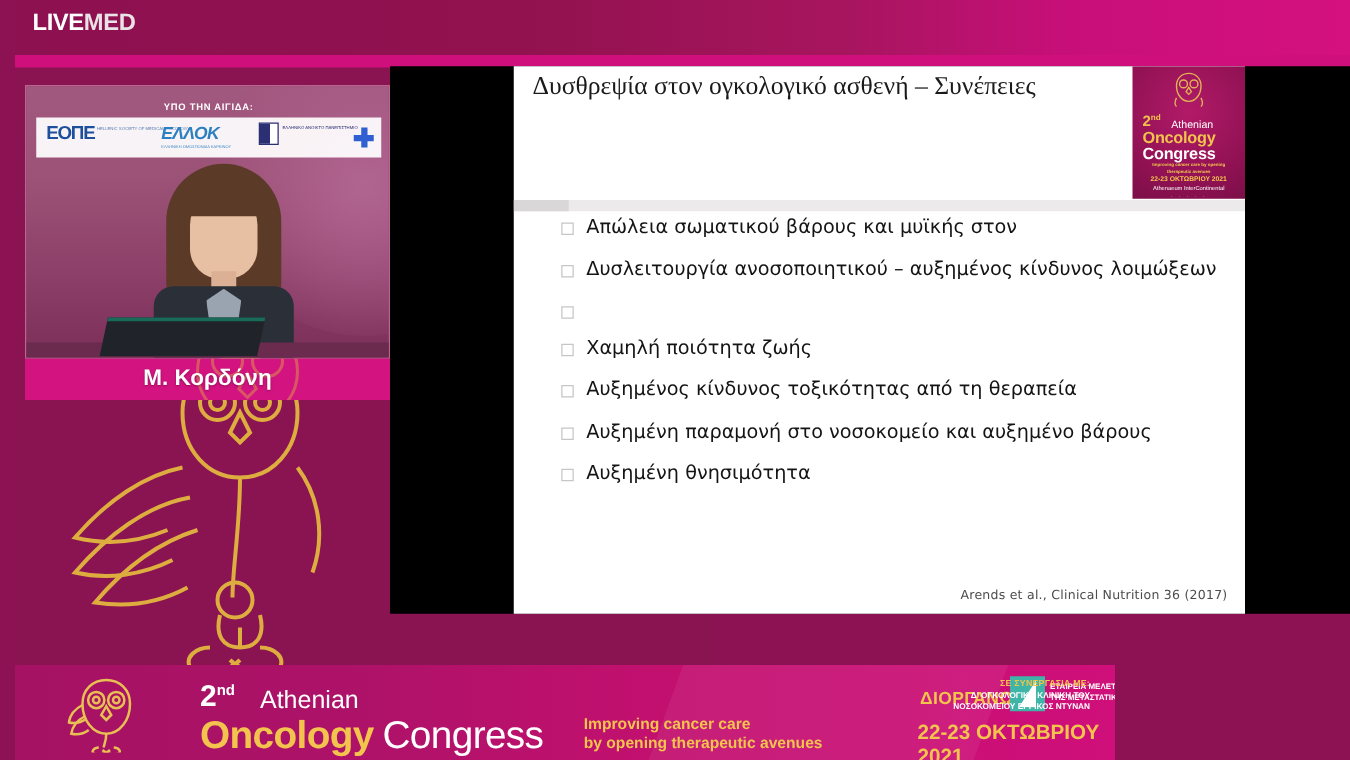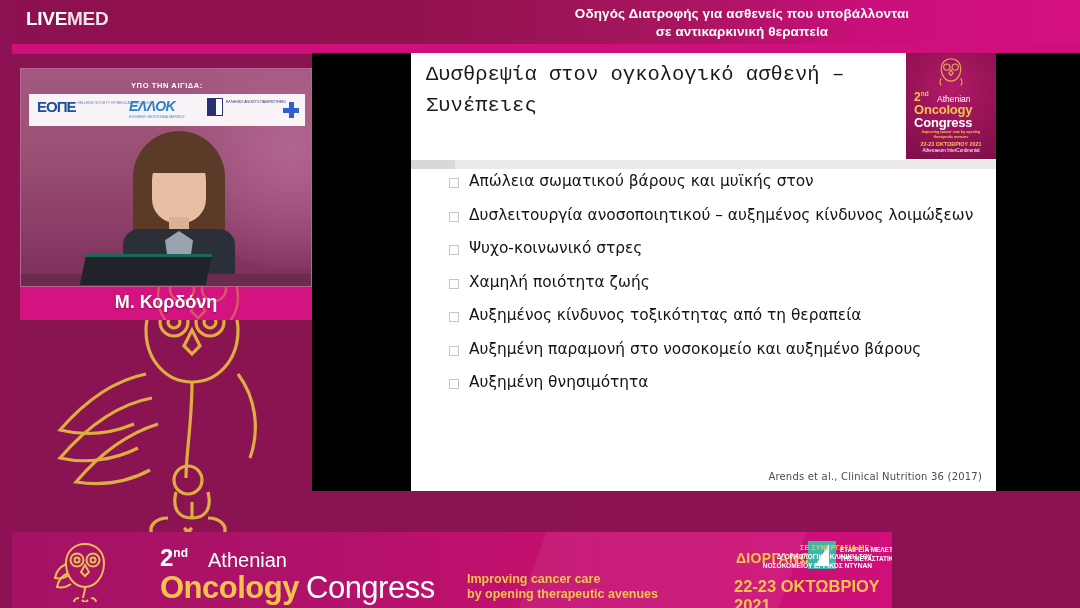--- a/index.html
+++ b/index.html
@@ -57,22 +57,22 @@
   .slide-box{
     position:absolute;left:300px;top:53px;width:768px;height:438px;
     background:#000000;
   }
   .slide{
     position:absolute;left:99px;top:0px;width:585px;height:438px;
     background:#ffffff;overflow:hidden;
   }
   .slide-title{
     position:absolute;left:15px;top:6px;width:455px;
-    font-size:20.5px;line-height:31px;color:#1a1a1a;
-    font-family:Liberation Mono, monospace;font-weight:400;
+    font-size:20.5px;line-height:21px;color:#1a1a1a;
+    font-family:Liberation Serif, serif;font-weight:400;
   }
   .slide-logo{
     position:absolute;right:0;top:0;width:90px;height:106px;
     background:radial-gradient(circle at 50% 34%,#b21a68 0%,#8e1152 70%,#7b0f48 100%);
     overflow:hidden;color:#fff;text-align:center;
   }
   .sl-owl{position:absolute;left:31px;top:4px;width:28px;height:30px;opacity:.92;}
   .sl-2nd{position:absolute;left:8px;top:37px;font-size:12px;font-weight:bold;color:#f0c14b;}
   .sl-2nd sup{font-size:6.5px;}
   .sl-ath{position:absolute;left:31px;top:41px;font-size:8.5px;color:#ffffff;}
@@ -222,24 +222,20 @@
       <circle cx="146" cy="202" r="14"></circle>
       <path d="M134 214 c-4 16 2 26 16 26 c14 0 20 -10 16 -26"></path>
       <path d="M126 240 c-12 0 -20 8 -16 16 c14 6 30 4 40 -6"></path>
       <path d="M166 240 c12 0 20 8 16 16 c-14 6 -30 4 -40 -6"></path>
       <path d="M150 240 l0 -16"></path>
     </g>
   </svg>
 
   <div class="header">
     <div class="livemed"><span>LIVE</span><span class="lm-light">MED</span></div>
-    <div class="header-title">
-      <div>Οδηγός Διατροφής για ασθενείς που υποβάλλονται</div>
-      <div>σε αντικαρκινική θεραπεία</div>
-    </div>
   </div>
 
   <div class="slide-box">
     <div class="slide">
 
       <div class="slide-title">Δυσθρεψία στον ογκολογικό ασθενή – Συνέπειες</div>
 
       <div class="slide-logo">
         <svg class="sl-owl" viewBox="0 0 40 42">
           <g fill="none" stroke="#e8bf52" stroke-width="1.6">
@@ -269,21 +265,20 @@
         <div class="bullet">
             <span class="mark"></span>
             <span class="txt">Απώλεια σωματικού βάρους και μυϊκής στον</span>
           </div>
         <div class="bullet">
             <span class="mark"></span>
             <span class="txt">Δυσλειτουργία ανοσοποιητικού – αυξημένος κίνδυνος λοιμώξεων</span>
           </div>
         <div class="bullet">
             <span class="mark"></span>
-            <span class="txt">Ψυχο-κοινωνικό στρες</span>
           </div>
         <div class="bullet">
             <span class="mark"></span>
             <span class="txt">Χαμηλή ποιότητα ζωής</span>
           </div>
         <div class="bullet">
             <span class="mark"></span>
             <span class="txt">Αυξημένος κίνδυνος τοξικότητας από τη θεραπεία</span>
           </div>
         <div class="bullet">

